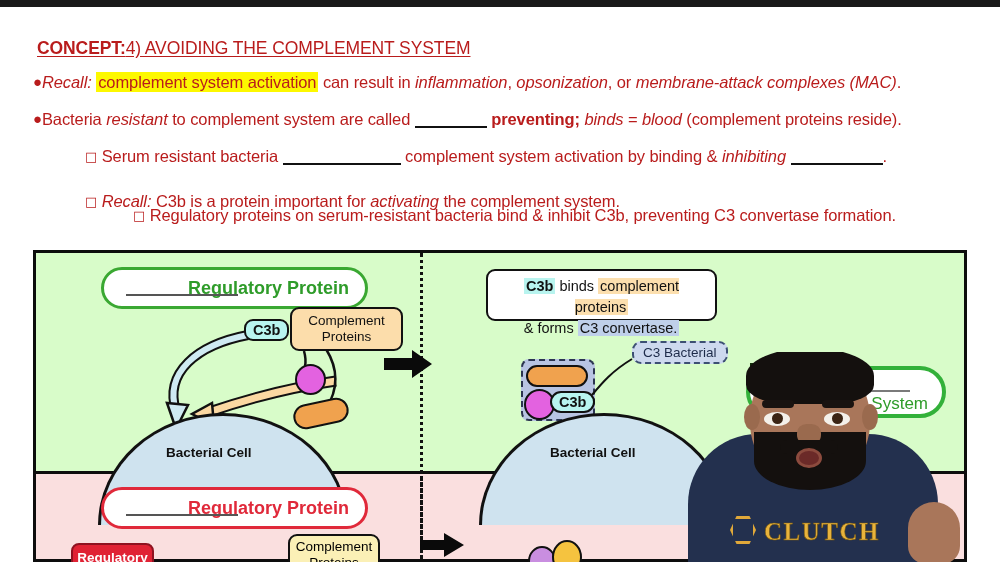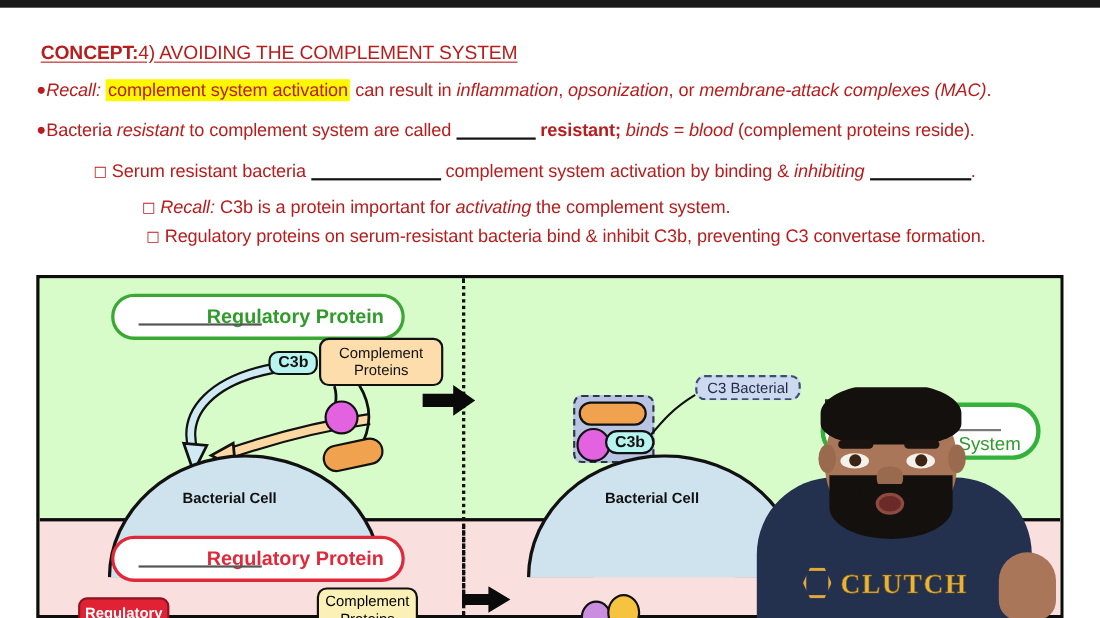--- a/index.html
+++ b/index.html
@@ -14,21 +14,21 @@
 
   
   .slide-text{position:absolute;left:0;top:30px;width:1000px;}
   .line{color:#b91c1c;letter-spacing:-0.1px;white-space:nowrap;}
   .l-concept{position:absolute;left:37px;top:8px;font-size:17.5px;}
   .l-concept .u{text-decoration:underline;text-underline-offset:2px;}
   .l-concept b{font-weight:bold;}
   .l1{position:absolute;left:33px;top:43px;font-size:16.5px;}
   .l2{position:absolute;left:33px;top:80px;font-size:16.5px;}
   .l3{position:absolute;left:85px;top:117px;font-size:16.5px;}
-  .l4{position:absolute;left:85px;top:150px;font-size:16.5px;margin-left:44px;}
+  .l4{position:absolute;left:85px;top:162px;font-size:16.5px;}
   .l5{position:absolute;left:133px;top:176px;font-size:16.5px;}
   i{font-style:italic;}
   .hl{background:#fdf800;padding:1px 2px;}
   .blank{display:inline-block;border-bottom:2px solid #111;vertical-align:-3px;}
   .bl-sm{width:72px;} .bl-md{width:118px;} .bl-lg{width:92px;}
   .bullet{font-size:15px;vertical-align:1px;}
   .sq{font-family:"DejaVu Sans",sans-serif;font-size:13px;vertical-align:1px;}
 
   
   .diagram{position:absolute;left:33px;top:250px;width:934px;height:312px;
@@ -156,21 +156,21 @@
     <i>inflammation</i><span>,</span>
     <i>opsonization</i><span>, or</span>
     <i>membrane-attack complexes (MAC)</i><span>.</span>
   </div>
 
   <div class="line l2">
     <span class="bullet">●</span><span>Bacteria</span>
     <i>resistant</i>
     <span>to complement system are called</span>
     <span class="blank bl-sm"></span>
-    <b>resistant;</b>
+    <b>preventing;</b>
     <i>binds</i>
     <span>=</span>
     <i>blood</i>
     <span>(complement proteins reside).</span>
   </div>
 
   <div class="line l3">
     <span class="sq">□</span>
     <span>Serum resistant bacteria</span>
     <span class="blank bl-md"></span>
@@ -199,20 +199,27 @@
   <div class="panel-bot"></div>
 
   <div class="vdiv"></div>
   <div class="vdiv2"></div>
 
   <div class="pill pill-green">
     <span class="pblank"></span>
     <span class="ptext">Regulatory Protein</span>
   </div>
 
+  <div class="stmt stmt-top">
+    <span class="m-c3b">C3b</span>
+    <span>binds</span>
+    <span class="m-comp">complement proteins</span><br>
+    <span>&amp; forms</span>
+    <span class="m-conv">C3 convertase.</span>
+  </div>
 
   <svg style="position:absolute;left:0;top:0;width:934px;height:312px;">
     <path d="M212,82 C160,92 128,120 140,158" fill="none" stroke="#111" stroke-width="10" stroke-linecap="butt"></path>
     <path d="M212,82 C160,92 128,120 140,158" fill="none" stroke="#cfeaf2" stroke-width="6"></path>
     <path d="M131,150 L140,176 L152,152 Z" fill="#cfeaf2" stroke="#111" stroke-width="2.5"></path>
     <path d="M300,128 C250,135 205,148 170,160" fill="none" stroke="#111" stroke-width="11"></path>
     <path d="M300,128 C250,135 205,148 170,160" fill="none" stroke="#fbd8a2" stroke-width="7"></path>
     <path d="M176,150 L156,161 L178,172 Z" fill="#fbd8a2" stroke="#111" stroke-width="2.5"></path>
     <path d="M290,96 C305,120 300,140 290,156" fill="none" stroke="#111" stroke-width="2.5"></path>
     <path d="M268,98 C272,112 268,120 262,126" fill="none" stroke="#111" stroke-width="2.5"></path>

